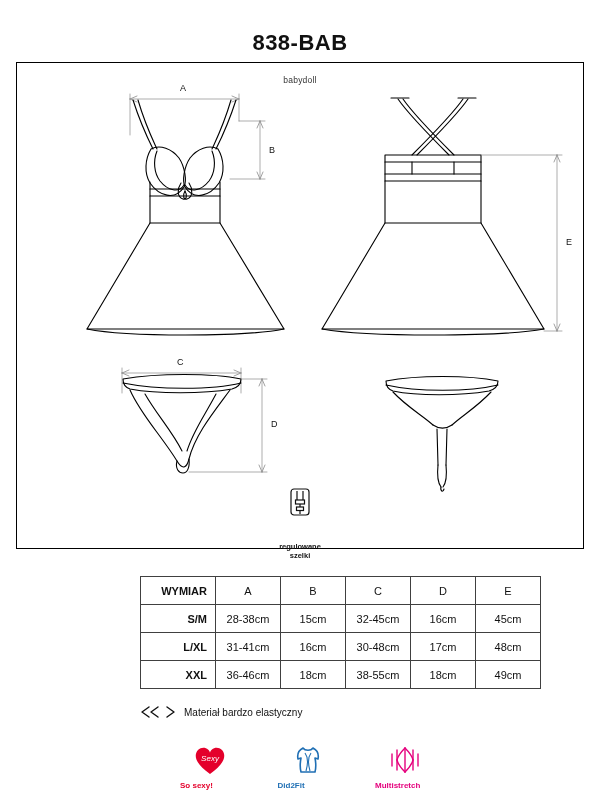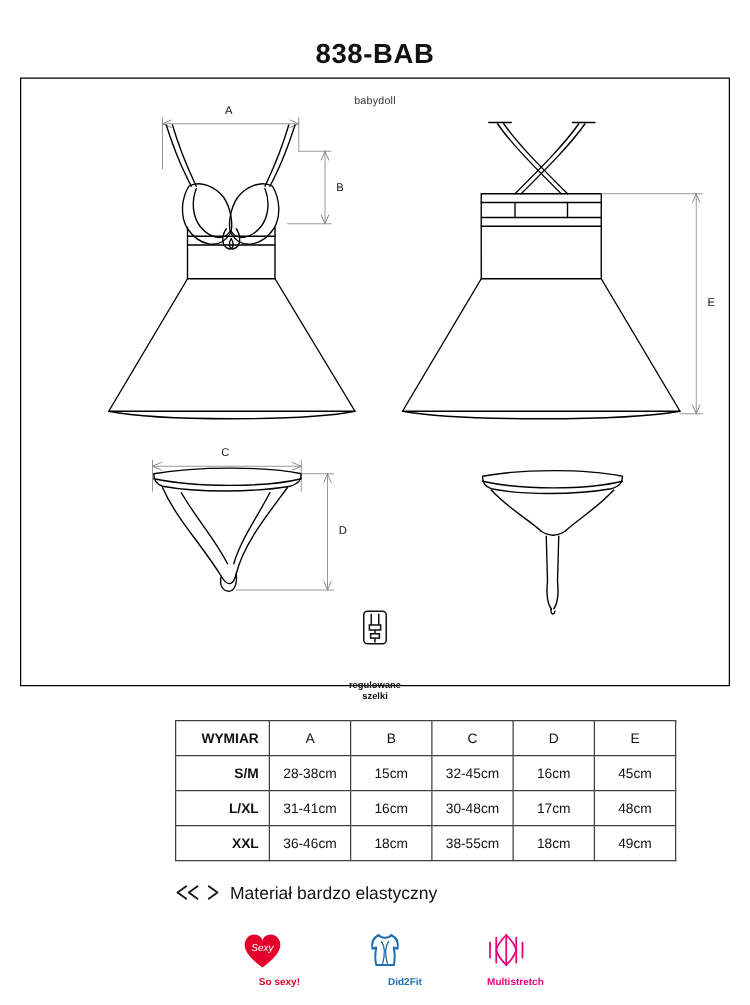--- a/index.html
+++ b/index.html
@@ -117,37 +117,37 @@
   
   .elastic-row {
     position: absolute;
     left: 140px;
     top: 706px;
     display: flex;
     align-items: center;
     gap: 8px;
   }
   .elastic-text {
-    font-size: 14px;
+    font-size: 10px;
     color: #111;
   }
 
   
   .badges {
     position: absolute;
     left: 180px;
     top: 742px;
     width: 255px;
     display: flex;
     justify-content: space-between;
     align-items: flex-start;
   }
   .badge {
     width: 60px;
-    text-align: right;
+    text-align: left;
   }
   .badge-icon {
     height: 36px;
     display: flex;
     align-items: center;
     justify-content: center;
   }
   .badge-label {
     font-size: 8px;
     font-weight: bold;

